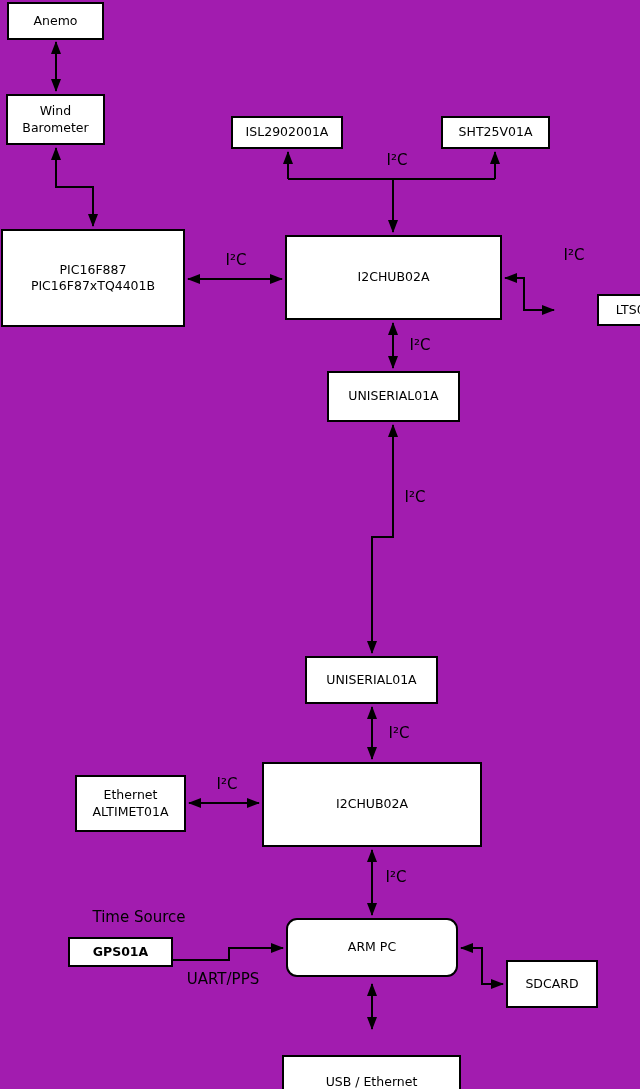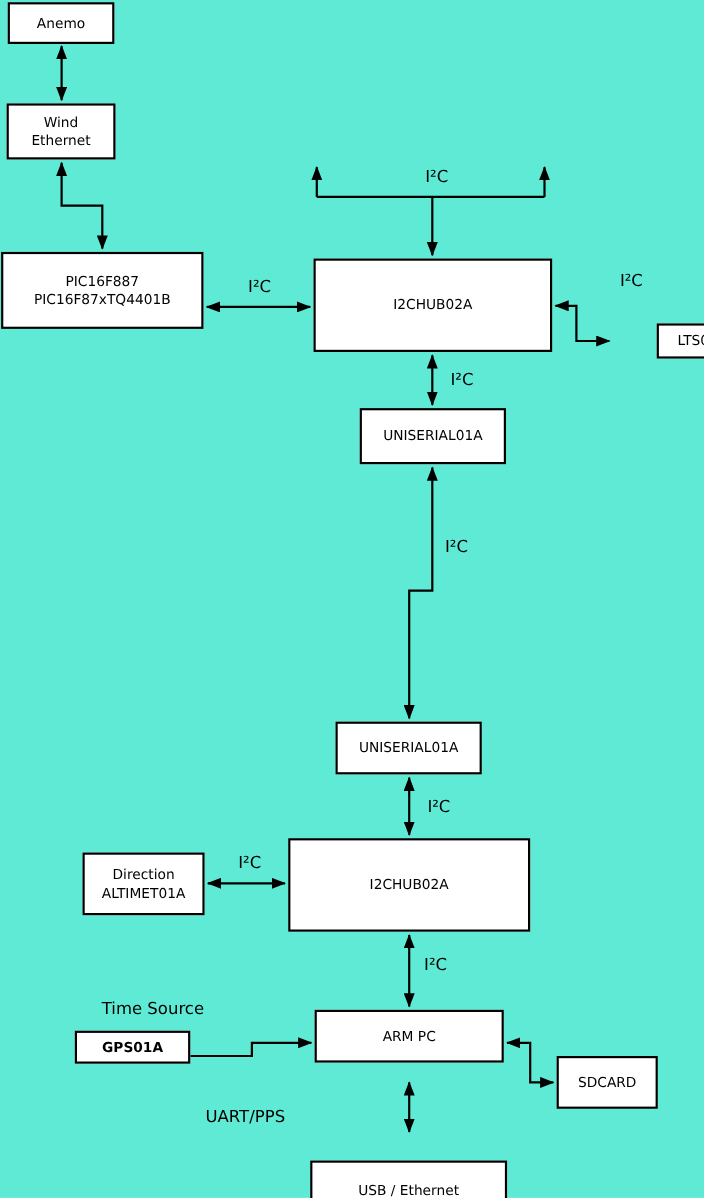--- a/index.html
+++ b/index.html
@@ -4,21 +4,21 @@
 <style>
   html, body {
     margin: 0;
     padding: 0;
     background: #ffffff;
   }
   .canvas {
     position: relative;
     width: 640px;
     height: 1089px;
-    background: #5eead4;
+    background: #a21caf;
     font-family: "DejaVu Sans", "Liberation Sans", sans-serif;
     color: #000000;
     overflow: hidden;
   }
   .edges {
     position: absolute;
     left: 0;
     top: 0;
     width: 640px;
     height: 1089px;
@@ -71,43 +71,45 @@
       <path d="M372 850 L372 915" marker-start="url(#arr)" marker-end="url(#arr)"></path>
       <path d="M173 960 L229 960 L229 948 L283 948" marker-end="url(#arr)"></path>
       <path d="M461 948 L482 948 L482 984 L503 984" marker-start="url(#arr)" marker-end="url(#arr)"></path>
       <path d="M372 984 L372 1029" marker-start="url(#arr)" marker-end="url(#arr)"></path>
     </g>
   </svg>
 
   <div class="node" style="left:7px;   top:2px;    width:97px;  height:38px;">Anemo</div>
 
   <div class="node" style="left:6px;   top:94px;   width:99px;  height:51px;">Wind
-Ethernet</div>
+Barometer</div>
 
-  <div class="node" style="left:1px;   top:229px;  width:184px; height:70px;">PIC16F887
+  <div class="node" style="left:1px;   top:229px;  width:184px; height:98px;">PIC16F887
 PIC16F87xTQ4401B</div>
 
+  <div class="node" style="left:231px; top:116px;  width:112px; height:33px;">ISL2902001A</div>
 
+  <div class="node" style="left:441px; top:116px;  width:109px; height:33px;">SHT25V01A</div>
 
   <div class="node" style="left:285px; top:235px;  width:217px; height:85px;">I2CHUB02A</div>
 
   <div class="node" style="left:557px; top:294px;  width:83px;  height:32px;margin-left:40px;">LTS01A</div>
 
   <div class="node" style="left:327px; top:371px;  width:133px; height:51px;">UNISERIAL01A</div>
 
   <div class="node" style="left:305px; top:656px;  width:133px; height:48px;">UNISERIAL01A</div>
 
-  <div class="node" style="left:75px;  top:775px;  width:111px; height:57px;">Direction
+  <div class="node" style="left:75px;  top:775px;  width:111px; height:57px;">Ethernet
 ALTIMET01A</div>
 
   <div class="node" style="left:262px; top:762px;  width:220px; height:85px;">I2CHUB02A</div>
 
   <div class="node" style="left:68px;  top:937px;  width:105px; height:30px;font-weight:bold;">GPS01A</div>
 
-  <div class="node" style="left:286px; top:918px;  width:172px; height:48px;">ARM PC</div>
+  <div class="node" style="left:286px; top:918px;  width:172px; height:59px;border-radius:11px;">ARM PC</div>
 
   <div class="node" style="left:506px; top:960px;  width:92px; height:48px;">SDCARD</div>
 
   <div class="node" style="left:282px; top:1032px; width:179px; height:55px;margin-top:23px;">USB / Ethernet</div>
 
   <span class="elabel" style="left:397px; top:153px;">I²C</span>
 
   <span class="elabel" style="left:236px; top:253px;">I²C</span>
 
   <span class="elabel" style="left:574px; top:248px;">I²C</span>
@@ -117,15 +119,15 @@
   <span class="elabel" style="left:415px; top:490px;">I²C</span>
 
   <span class="elabel" style="left:399px; top:726px;">I²C</span>
 
   <span class="elabel" style="left:227px; top:777px;">I²C</span>
 
   <span class="elabel" style="left:396px; top:870px;">I²C</span>
 
   <span class="elabel" style="left:139px; top:910px;">Time Source</span>
 
-  <span class="elabel" style="left:223px; top:1008px;text-align:right;">UART/PPS</span>
+  <span class="elabel" style="left:223px; top:972px;text-align:right;">UART/PPS</span>
 
 </div>
 
 </body></html>

